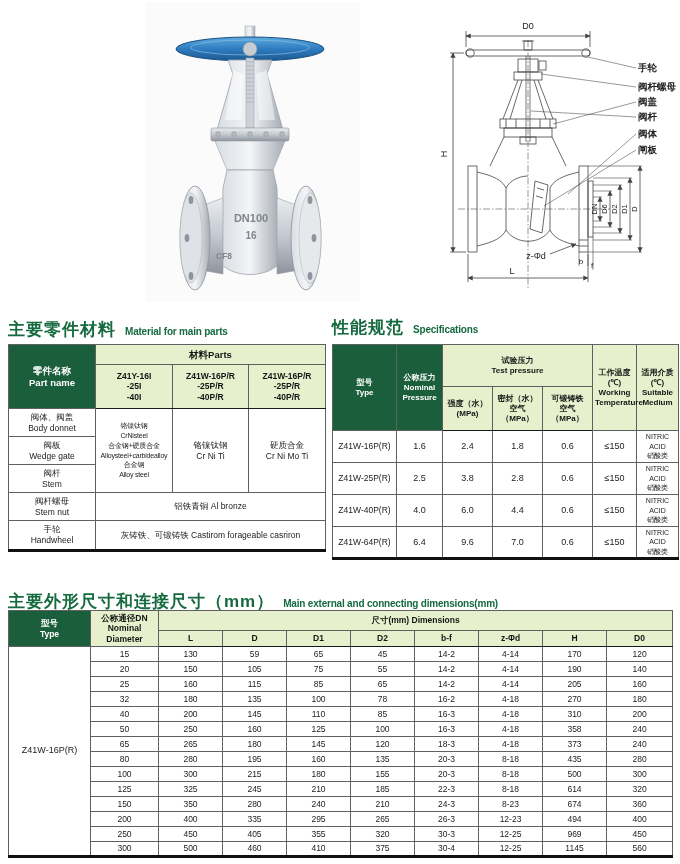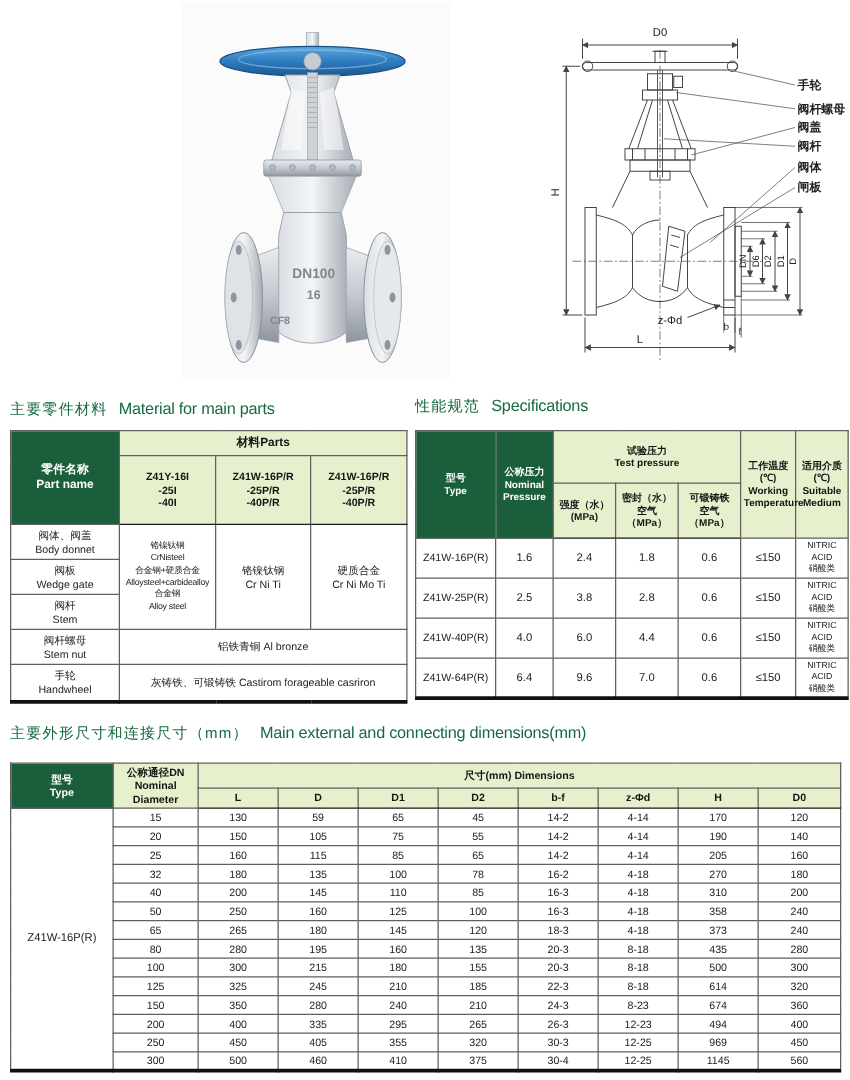--- a/index.html
+++ b/index.html
@@ -3,36 +3,36 @@
 <meta charset="utf-8">
 <style>
   *{margin:0;padding:0;box-sizing:border-box}
   html,body{background:#fff}
   body{width:680px;height:864px;position:relative;overflow:hidden;
        font-family:"Liberation Sans",sans-serif;color:#222}
   .abs{position:absolute}
 
   
   .sec-title{position:absolute;white-space:nowrap}
-  .sec-title .zh{color:var(--tg);font-weight:normal;font-size:12px;letter-spacing:1px}
-  .sec-title .en{color:var(--tg);font-weight:normal;font-size:13px;margin-left:9px;letter-spacing:-.2px}
+  .sec-title .zh{color:var(--tg);font-weight:bold;font-size:17px;letter-spacing:1px}
+  .sec-title .en{color:var(--tg);font-weight:bold;font-size:10px;margin-left:9px;letter-spacing:-.2px}
 
   
   table{border-collapse:collapse;table-layout:fixed;position:absolute;background:#fff;
         border:1.5px solid #222;border-bottom:3px solid #111}
   th,td{border:1px solid #606060;text-align:center;vertical-align:middle;
         white-space:pre-line;padding:1px 2px;line-height:1.25}
   thead tr:last-child th{border-bottom:1.8px solid #1a1a1a}
   .hdr-dark{background:var(--dg);color:#fff;font-weight:bold}
   .hdr-light{background:var(--lg);color:#151515;font-weight:bold}
 
   .mat-table{left:8px;top:344px;width:317px;font-size:8.5px}
   .mat-table thead tr:first-child{height:20px}
   .mat-table thead tr:first-child th{font-size:9.5px}
-  .mat-table thead tr:nth-child(2){height:55px}
+  .mat-table thead tr:nth-child(2){height:44px}
   .mat-table tbody tr{height:28px}
   .mat-table td.small{font-size:7px;line-height:1.4;letter-spacing:-.2px}
 
   .spec-table{left:332px;top:344px;width:346px;font-size:9px}
   .spec-table thead th{font-size:8px}
   .spec-table thead tr:first-child{height:42px}
   .spec-table thead tr:nth-child(2){height:44px}
   .spec-table tbody tr{height:32px}
   .spec-table tbody td:first-child{font-size:8.5px}
   .spec-table tbody td:nth-child(7){font-size:7px;line-height:1.35}
@@ -186,21 +186,21 @@
     </g>
   </g>
 </svg>
 
 <div class="sec-title" style="left:8px;top:318px">
   <span class="zh">主要零件材料</span><span class="en">Material for main parts</span>
 </div>
 <div class="sec-title" style="left:332px;top:316px">
   <span class="zh">性能规范</span><span class="en">Specifications</span>
 </div>
-<div class="sec-title" style="left:8px;top:577px">
+<div class="sec-title" style="left:8px;top:590px">
   <span class="zh">主要外形尺寸和连接尺寸（mm）</span><span class="en">Main external and connecting dimensions(mm)</span>
 </div>
 
 <table class="mat-table">
   <colgroup>
       <col style="width:87px">
       <col style="width:77px">
       <col style="width:76px">
       <col style="width:77px">
     </colgroup>

